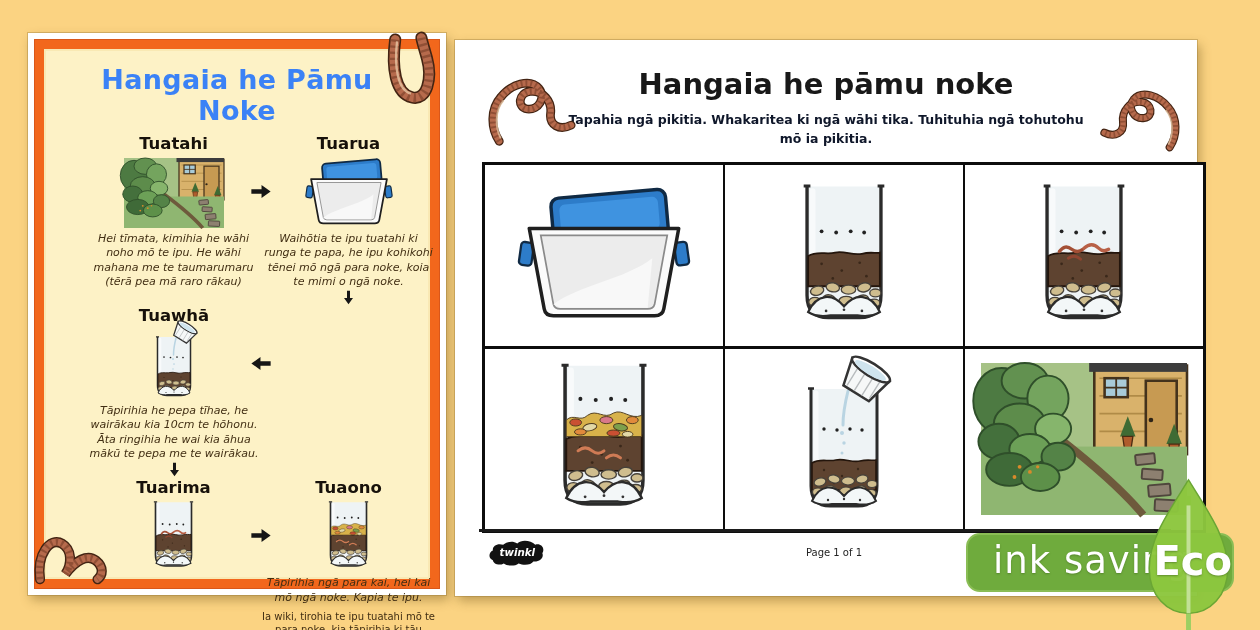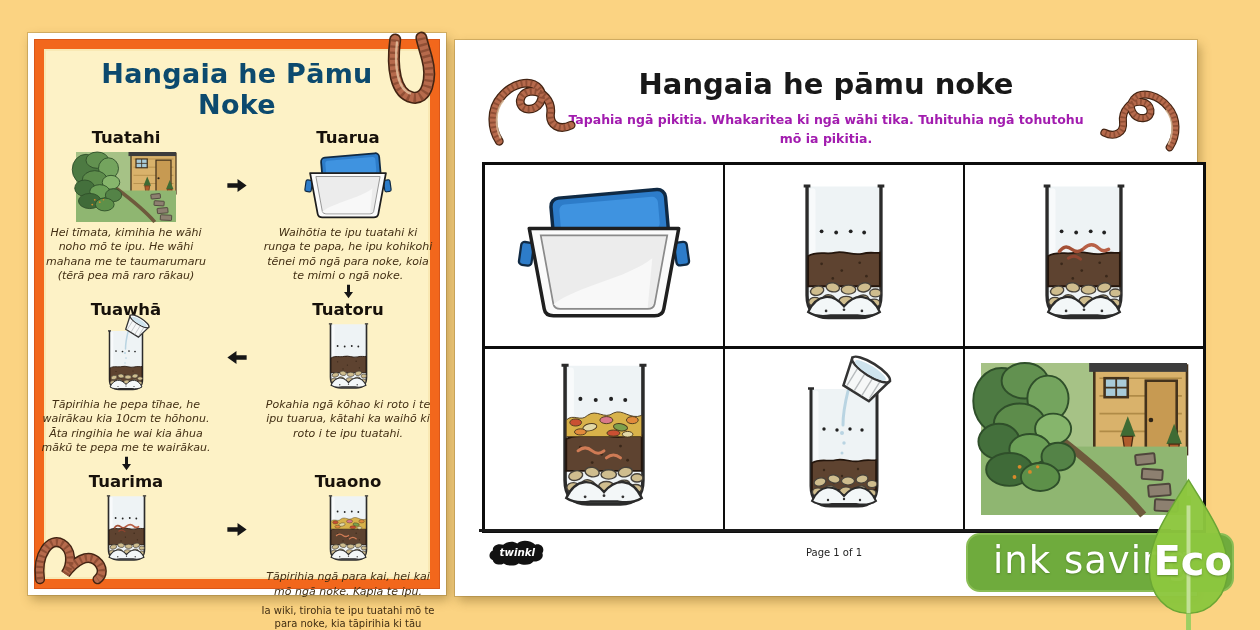--- a/index.html
+++ b/index.html
@@ -9,43 +9,43 @@
     font-family:"DejaVu Sans","Liberation Sans",sans-serif;
   }
   .paper{position:absolute;background:#fff;
     box-shadow:0 0 0 1px rgba(146,114,48,.35), 3px 5px 10px rgba(120,90,30,.45);}
 
   
   .poster{left:28px;top:33px;width:418px;height:562px;}
   .poster-frame{position:absolute;inset:7px;border:9px solid #f2671c;background:#fdf2c6;
     box-shadow:inset 0 0 0 2px #f9e9b4, 0 0 0 1px #d9571a;}
   .poster-inner{position:absolute;inset:0;padding:8px 10px 4px;}
-  .poster-title{font-size:27px;font-weight:bold;color:#0c4a6e;text-align:center;line-height:1.13;
-    letter-spacing:.3px;margin-top:18px;}
+  .poster-title{font-size:27px;font-weight:bold;color:#3b82f6;text-align:center;line-height:1.13;
+    letter-spacing:.3px;margin-top:24px;}
   .steps{margin-top:8px;}
-  .step-row{position:relative;display:flex;justify-content:space-between;margin-top:3px;}
+  .step-row{position:relative;display:flex;margin-top:3px;margin-left:48px;}
   .step{width:176px;text-align:center;}
   .step-h{font-size:16.5px;font-weight:bold;color:#17110a;margin:0 0 3px;}
   .ill-box{height:72px;display:flex;align-items:flex-end;justify-content:center;}
   .step-t{font-size:11px;line-height:1.3;color:#412e13;margin:4px 1px 0;font-style:italic;}
   .step-t2{font-size:10px;line-height:1.3;color:#412e13;margin:5px 1px 0;}
   .mid-arrow{position:absolute;left:50%;top:50px;width:22px;height:15px;margin-left:-11px;}
   .mid-arrow.flip{transform:rotate(180deg);}
   .down-arrow{width:15px;height:11px;transform:rotate(90deg);display:block;margin:3px auto 0;}
   .poster-logo-row{display:flex;justify-content:center;align-items:center;gap:4px;margin-top:7px;}
   .logo-orange{width:56px;height:23px;color:#f4581c;}
   .logo-tagline{font-size:5.5px;color:#e2621b;font-weight:bold;}
   .worm-tr{position:absolute;right:6px;top:2px;width:56px;height:80px;z-index:3;}
   .worm-bl{position:absolute;left:4px;bottom:4px;width:104px;height:66px;z-index:3;}
 
   
   .sheet{left:455px;top:40px;width:742px;height:556px;}
   .sheet-title{margin-top:27px;text-align:center;font-size:29px;font-weight:bold;color:#181818;}
   .sheet-instr{width:520px;margin:9px auto 0;text-align:center;font-size:12.5px;font-weight:bold;
-    line-height:1.55;color:#a21caf;}
+    line-height:1.55;color:#0f172a;}
   .worm-l{position:absolute;left:34px;top:24px;width:88px;height:90px;}
   .worm-r{position:absolute;left:644px;top:38px;width:80px;height:80px;transform:scaleX(-1);}
   .grid{position:absolute;left:27px;top:122px;width:724px;height:371px;
     display:grid;grid-template-columns:repeat(3,1fr);grid-template-rows:1fr 1fr;
     border:3px solid #0d0d0d;box-sizing:border-box;background:#0d0d0d;grid-gap:2.5px;}
   .cell{background:#fff;display:flex;align-items:center;justify-content:center;overflow:hidden;}
   .rule{position:absolute;left:24px;right:26px;top:489px;height:2.5px;background:#1b1b1b;}
   .logo-black{position:absolute;left:28px;top:499px;width:66px;height:27px;color:#121212;}
   .page-label{position:absolute;left:16px;right:0;top:507px;text-align:center;font-size:10px;color:#242424;}
 
@@ -289,29 +289,20 @@
               </svg>
             </div>
           <p class="step-t">Tāpirihia he pepa tīhae, he wairākau kia 10cm te hōhonu. Āta ringihia he wai kia āhua mākū te pepa me te wairākau.</p>
           <svg class="down-arrow" viewBox="0 0 20 14">
               <use href="#sym-arrow"></use>
             </svg>
         </div>
         <svg class="mid-arrow flip" viewBox="0 0 20 14">
             <use href="#sym-arrow"></use>
           </svg>
-        <div class="step">
-          <div class="step-h">Tuatoru</div>
-          <div class="ill-box">
-              <svg class="ill" width="55" height="72" viewBox="0 0 100 132">
-                <use href="#bottle-soil"></use>
-              </svg>
-            </div>
-          <p class="step-t">Pokahia ngā kōhao ki roto i te ipu tuarua, kātahi ka waihō ki roto i te ipu tuatahi.</p>
-        </div>
       </div>
 
       <div class="step-row">
         <div class="step">
           <div class="step-h">Tuarima</div>
           <div class="ill-box">
               <svg class="ill" width="55" height="72" viewBox="0 0 100 132">
                 <use href="#bottle-worms"></use>
               </svg>
             </div>

